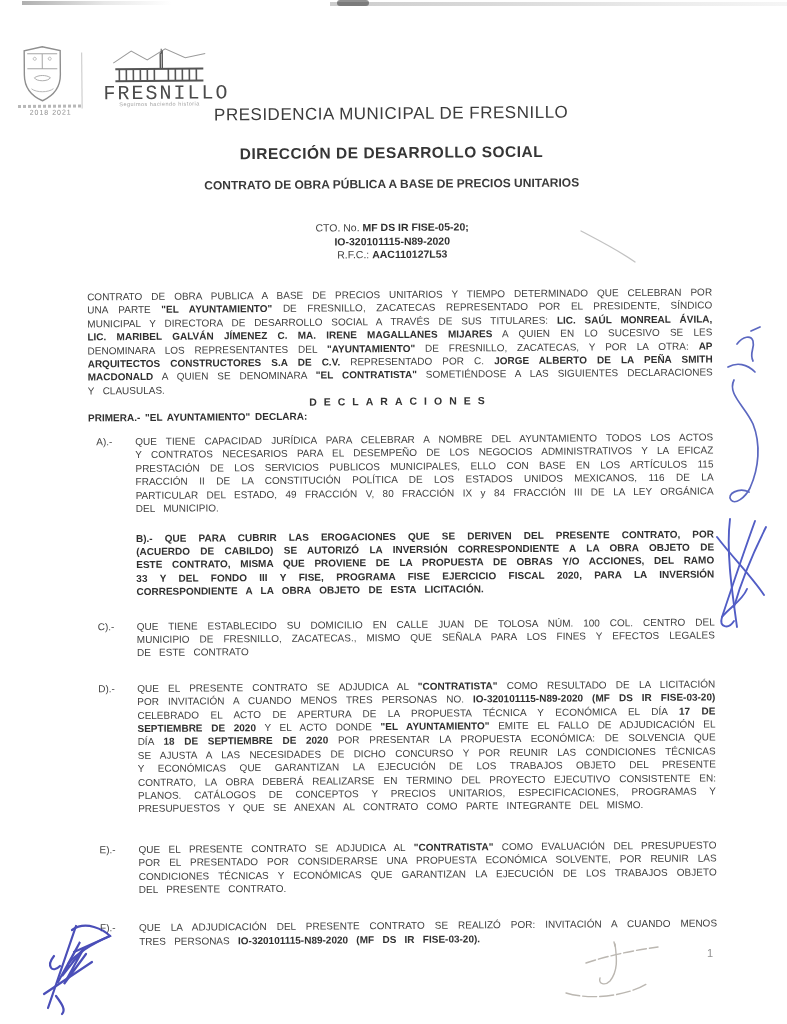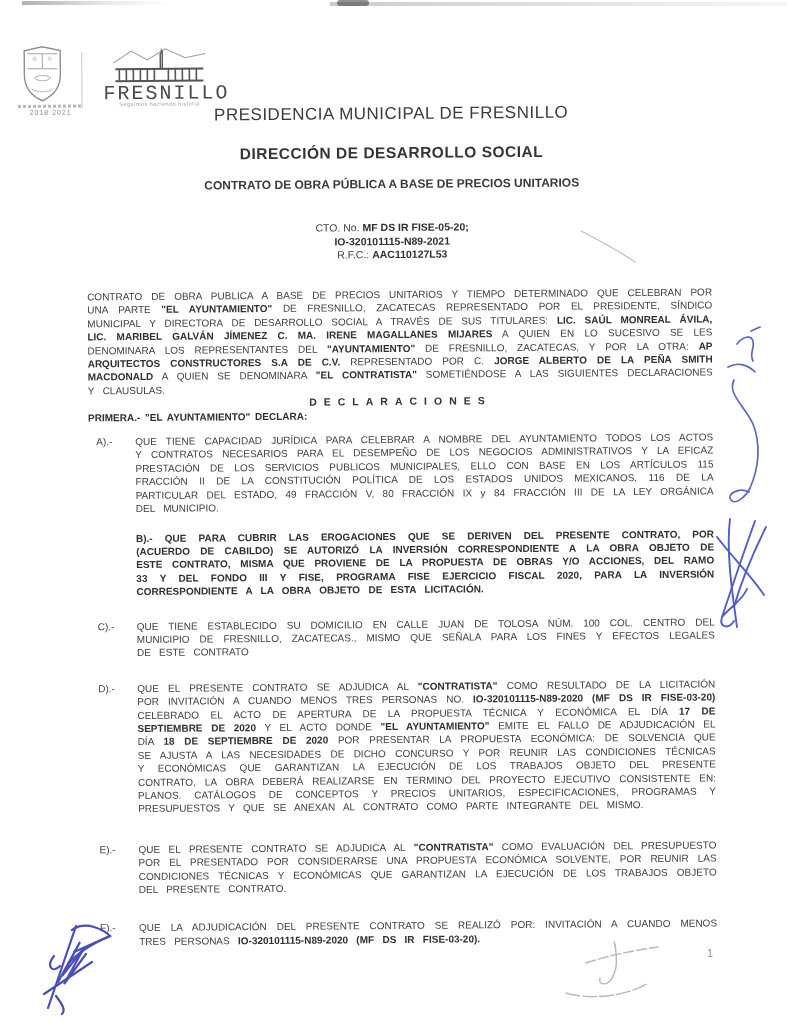--- a/index.html
+++ b/index.html
@@ -96,21 +96,21 @@
     </svg>
     <div class="wordmark">FRESNILLO</div>
     <div class="tagline">Seguimos haciendo historia</div>
 
     <div class="h-title">PRESIDENCIA MUNICIPAL DE FRESNILLO</div>
     <div class="h-sub">DIRECCIÓN DE DESARROLLO SOCIAL</div>
     <div class="h-doctype">CONTRATO DE OBRA PÚBLICA A BASE DE PRECIOS UNITARIOS</div>
 
     <div class="cto">
       <div><span>CTO. No. </span><span class="b">MF DS IR FISE-05-20;</span></div>
-      <div><span class="b">IO-320101115-N89-2021</span></div>
+      <div><span class="b">IO-320101115-N89-2020</span></div>
       <div><span>R.F.C.: </span><span class="b">AAC110127L53</span></div>
     </div>
   </div>
 
   <div class="main">
     <p><span>CONTRATO DE OBRA PUBLICA A BASE DE PRECIOS UNITARIOS Y TIEMPO DETERMINADO QUE CELEBRAN POR UNA PARTE </span><span class="b">"EL AYUNTAMIENTO"</span><span> DE FRESNILLO, ZACATECAS REPRESENTADO POR EL PRESIDENTE, SÍNDICO MUNICIPAL Y DIRECTORA DE DESARROLLO SOCIAL A TRAVÉS DE SUS TITULARES: </span><span class="b">LIC. SAÚL MONREAL ÁVILA, LIC. MARIBEL GALVÁN JÍMENEZ C. MA. IRENE MAGALLANES MIJARES</span><span> A QUIEN EN LO SUCESIVO SE LES DENOMINARA LOS REPRESENTANTES DEL </span><span class="b">"AYUNTAMIENTO"</span><span> DE FRESNILLO, ZACATECAS, Y POR LA OTRA: </span><span class="b">AP ARQUITECTOS CONSTRUCTORES S.A DE C.V.</span><span> REPRESENTADO POR C. </span><span class="b">JORGE ALBERTO DE LA PEÑA SMITH MACDONALD</span><span> A QUIEN SE DENOMINARA </span><span class="b">"EL CONTRATISTA"</span><span> SOMETIÉNDOSE A LAS  SIGUIENTES DECLARACIONES Y CLAUSULAS.</span></p>
 
     <p class="decl-title">DECLARACIONES</p>
 
     <p class="primera"><span class="b">PRIMERA.- "EL AYUNTAMIENTO" DECLARA:</span></p>

